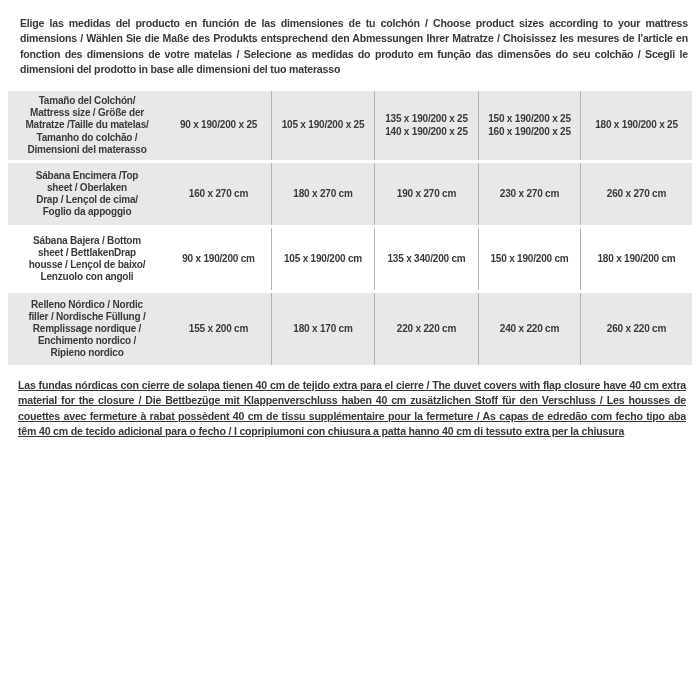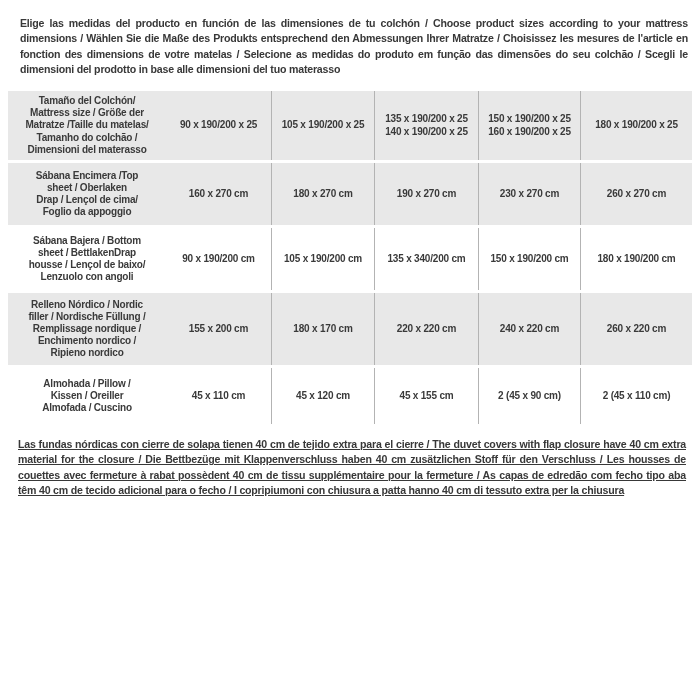--- a/index.html
+++ b/index.html
@@ -128,28 +128,18 @@
 filler / Nordische Füllung /
 Remplissage nordique /
 Enchimento nordico /
 Ripieno nordico</td>
         <td class="val">155 x 200 cm</td>
         <td class="val">180 x 170 cm</td>
         <td class="val">220 x 220 cm</td>
         <td class="val">240 x 220 cm</td>
         <td class="val">260 x 220 cm</td>
       </tr>
-      <tr style="height:56px">
-        <td class="label">Almohada  / Pillow /
-Kissen / Oreiller
-Almofada / Cuscino</td>
-        <td class="val">45 x 110 cm</td>
-        <td class="val">45 x 120 cm</td>
-        <td class="val">45 x 155 cm</td>
-        <td class="val">2 (45 x 90 cm)</td>
-        <td class="val">2 (45 x 110 cm)</td>
-      </tr>
     </tbody>
   </table>
 
   <p class="footnote">Las fundas nórdicas con cierre de solapa tienen 40 cm de tejido extra para el cierre  /  The duvet covers with flap closure have 40 cm extra material for the closure / Die Bettbezüge mit Klappenverschluss haben 40 cm zusätzlichen Stoff für den Verschluss / Les housses de couettes avec fermeture à rabat possèdent 40 cm de tissu supplémentaire pour la fermeture / As capas de edredão com fecho tipo aba têm 40 cm de tecido adicional para o fecho / I copripiumoni con chiusura a patta hanno 40 cm di tessuto extra per la chiusura</p>
 
 </div>
 
 </body></html>

